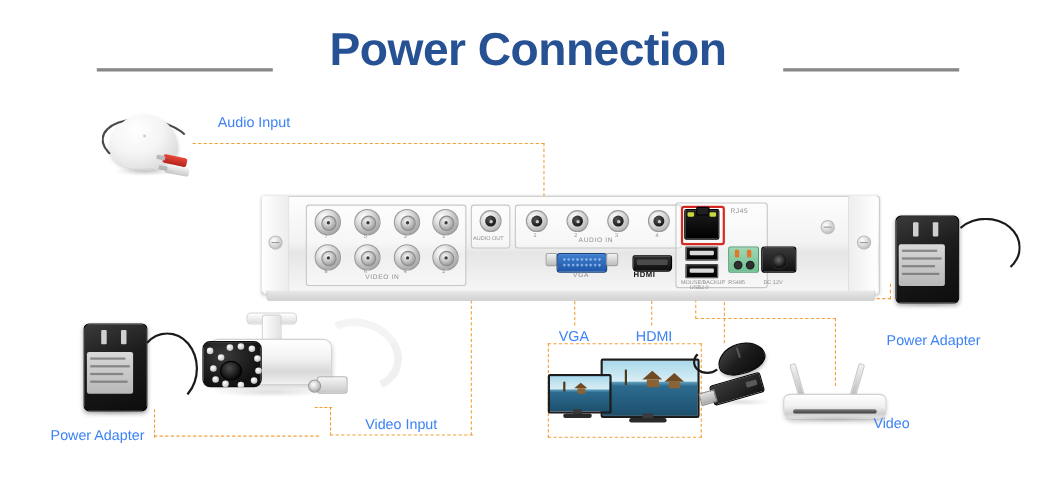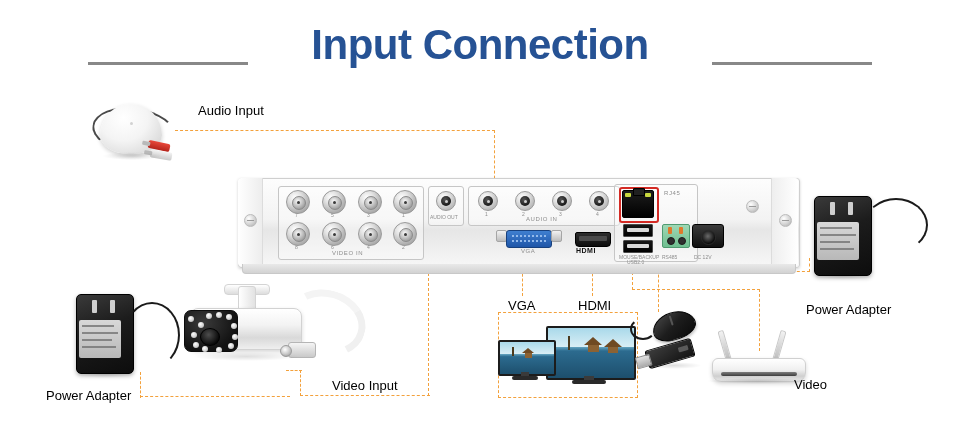--- a/index.html
+++ b/index.html
@@ -16,21 +16,21 @@
   #title{
     position:absolute;left:0;top:0;width:960px;text-align:center;
     font-size:42px;line-height:58px;font-weight:bold;color:#265294;
     letter-spacing:-0.5px;
   }
   .rule{position:absolute;top:46px;height:3px;background:#888;}
   #rule-left{left:88px;width:160px;}
   #rule-right{left:712px;width:160px;}
 
   
-  .lbl{font-size:13px;color:#000000;white-space:nowrap;}
+  .lbl{font-size:13px;color:#3b82f6;white-space:nowrap;}
 
   
   .dl{position:absolute;border:0;border-top:1.5px dashed #F3A13C;height:0;}
   .dv{position:absolute;border:0;border-left:1.5px dashed #F3A13C;width:0;}
   .dot{position:absolute;width:7px;height:7px;border-radius:50%;background:#F39B2B;}
 
   
   #dvr{left:238px;top:178px;width:560px;height:100px;}
   .dvr-shell{
     position:absolute;left:0;top:0;width:560px;height:88px;
@@ -320,21 +320,21 @@
     background:radial-gradient(ellipse,rgba(0,0,0,.13),rgba(0,0,0,0) 70%);
   }
 </style>
 </head>
 <body>
 
 <div class="stage">
 
   <div class="abs" id="header">
     <div class="rule" id="rule-left"></div>
-    <div id="title">Input Connection</div>
+    <div id="title">Power Connection</div>
     <div class="rule" id="rule-right"></div>
   </div>
 
   <div class="dl" style="left:175px;top:130px;width:320px;"></div>
   <div class="dv" style="left:494px;top:130px;height:74px;"></div>
   <div class="dot" style="left:491px;top:200px;"></div>
 
   <div class="dv" style="left:428px;top:248px;height:148px;"></div>
   <div class="dl" style="left:300px;top:395px;width:130px;"></div>
   <div class="dv" style="left:300px;top:370px;height:26px;"></div>

